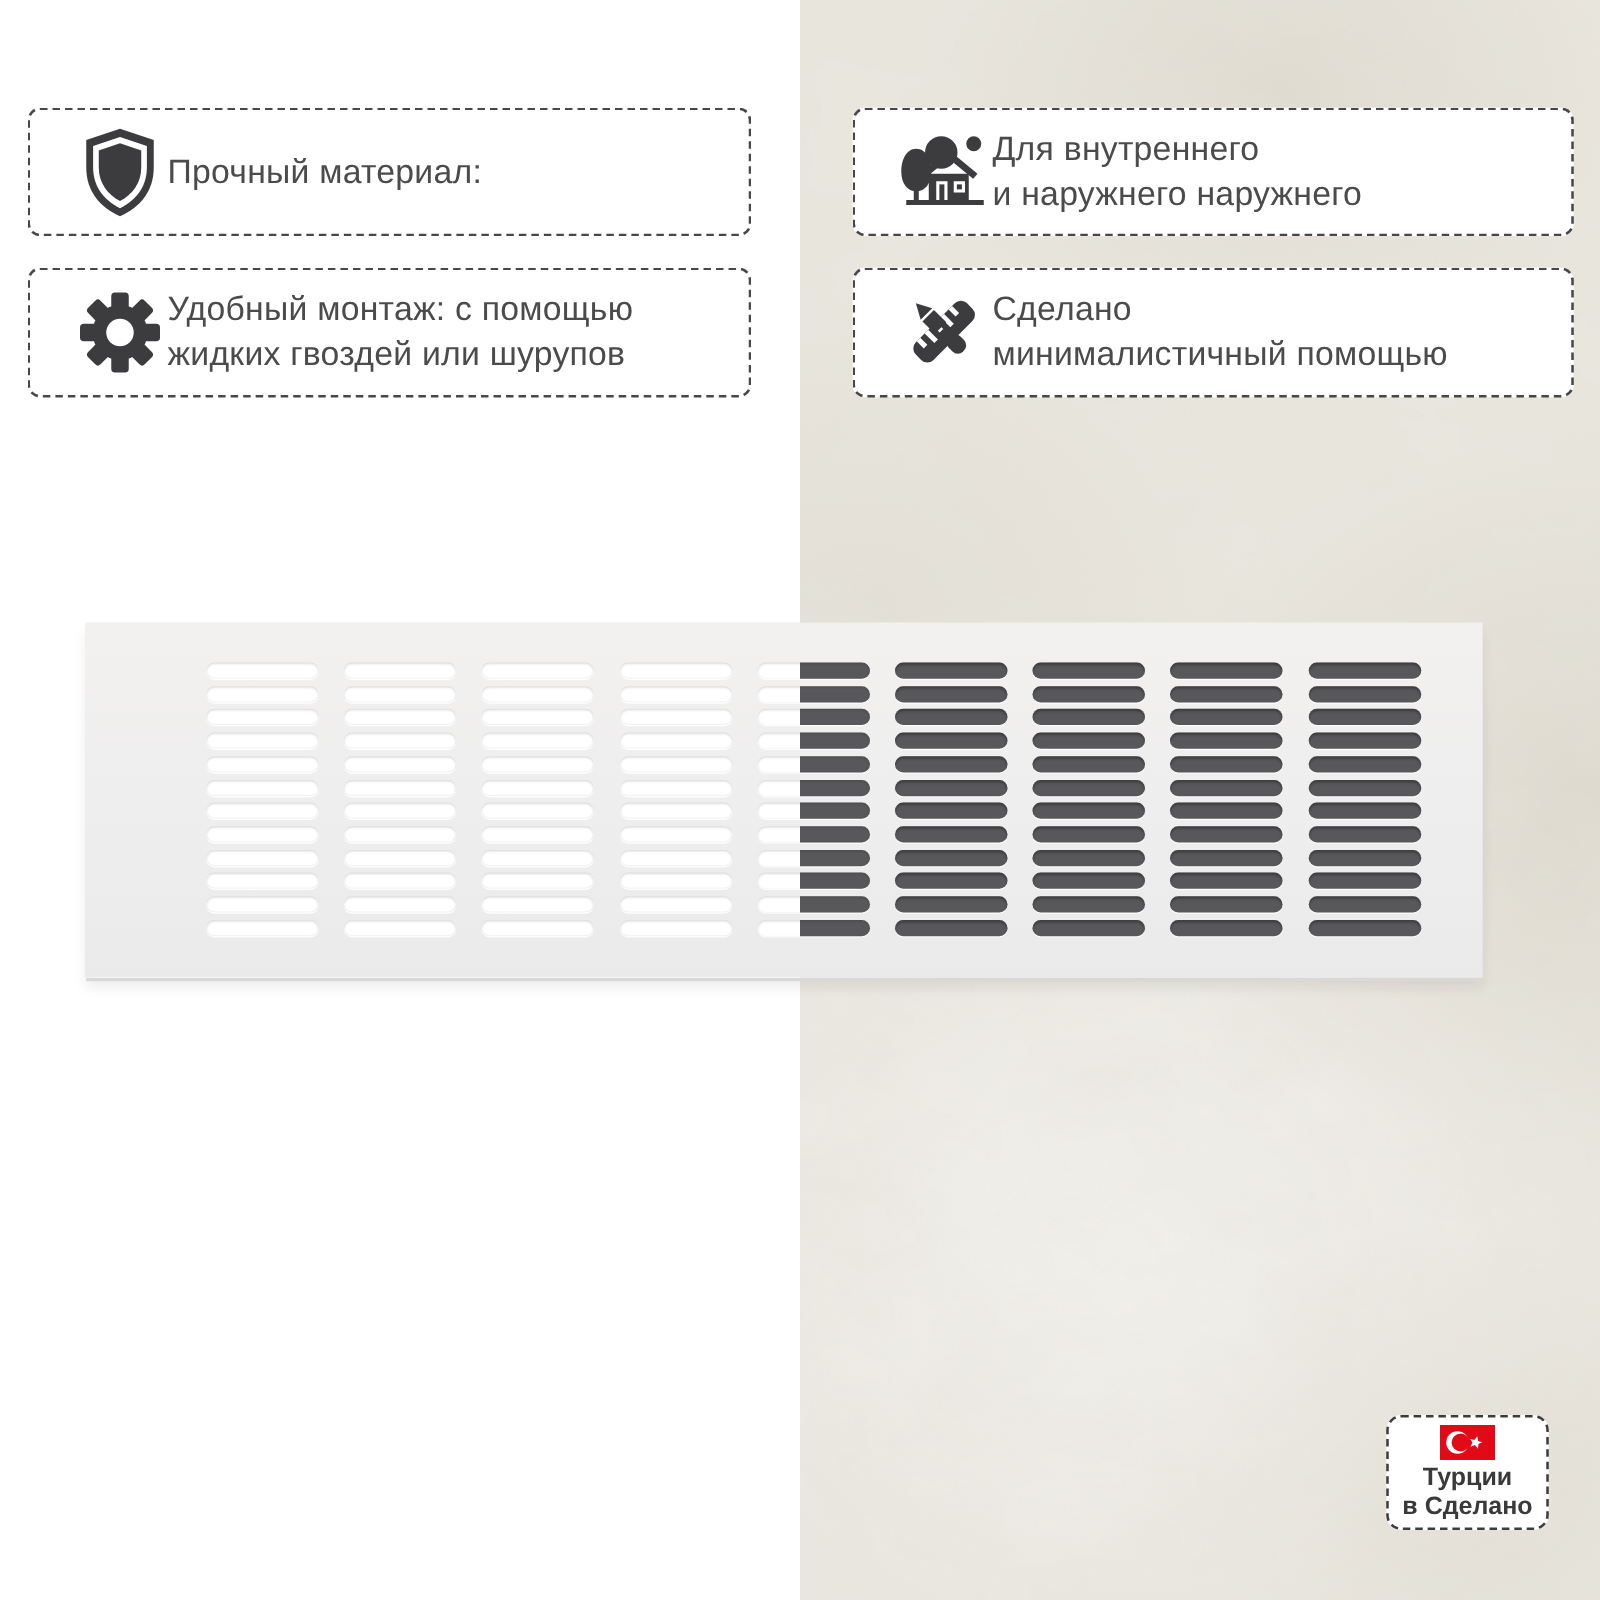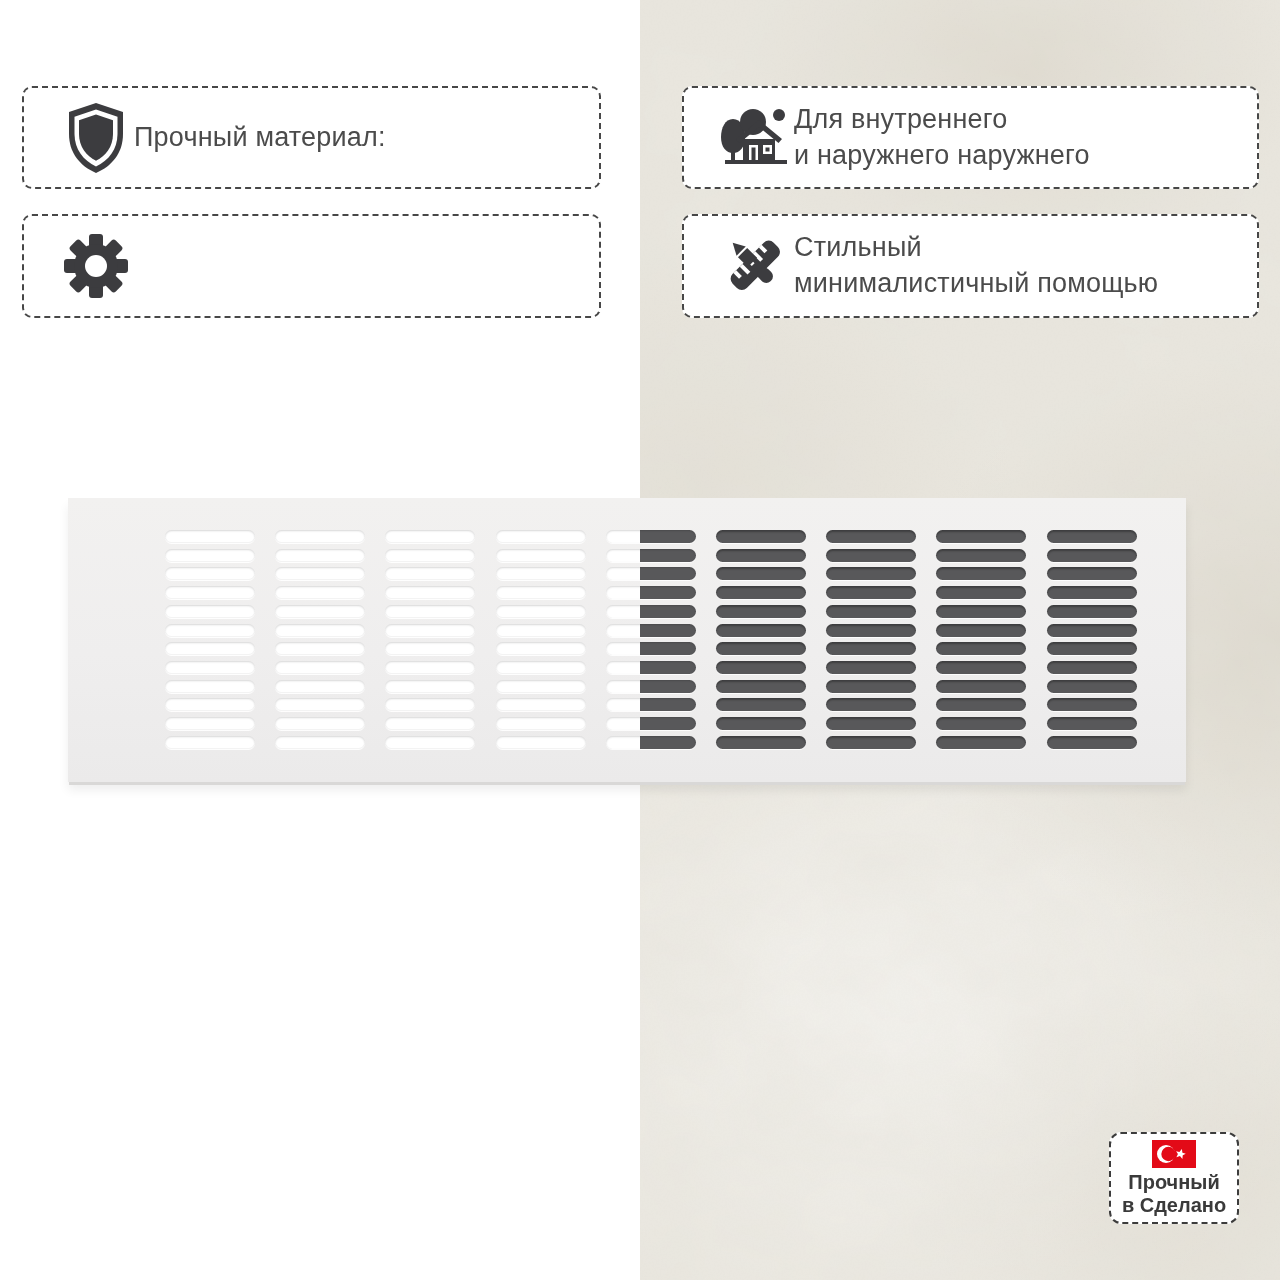--- a/index.html
+++ b/index.html
@@ -130,20 +130,24 @@
             <rect x="27" y="2" width="14" height="14" rx="3" transform="rotate(45 34 34)"></rect>
             <rect x="27" y="52" width="14" height="14" rx="3" transform="rotate(45 34 34)"></rect>
             <rect x="2" y="27" width="14" height="14" rx="3" transform="rotate(45 34 34)"></rect>
             <rect x="52" y="27" width="14" height="14" rx="3" transform="rotate(45 34 34)"></rect>
           </g>
           <circle cx="34" cy="34" r="22"></circle>
           <circle cx="34" cy="34" r="11" fill="#ffffff"></circle>
         </g>
       </svg>
     </span>
+    <span class="feature-text">
+      <span>Удобный монтаж: с помощью</span><br>
+      <span>жидких гвоздей или шурупов</span>
+    </span>
   </div>
 
   <div class="feature-box fb4">
     <span class="feature-icon">
       <svg width="70" height="70" viewBox="0 0 70 70">
         <g fill="#3c3c3f">
 
           <g transform="rotate(45 35 35)">
             <rect x="24" y="6" width="20" height="58" rx="7"></rect>
             <rect x="24" y="16" width="8" height="4" fill="#ffffff"></rect>
@@ -155,21 +159,21 @@
 
           <g transform="rotate(-45 35 35)">
             <path d="M35 2 L41.5 14 L28.5 14 Z"></path>
             <rect x="28.5" y="16" width="13" height="14"></rect>
             <rect x="28.5" y="40" width="13" height="16" rx="6"></rect>
           </g>
         </g>
       </svg>
     </span>
     <span class="feature-text">
-      <span>Стильный</span><br>
+      <span>Сделано</span><br>
       <span>минималистичный помощью</span>
     </span>
   </div>
 
   <div class="grille" id="grille">
       <div class="slot open" style="left: 97px; top: 32px; width: 90px; height: 13px;"></div>
       <div class="slot open" style="left: 207.2px; top: 32px; width: 90px; height: 13px;"></div>
       <div class="slot open" style="left: 317.4px; top: 32px; width: 90px; height: 13px;"></div>
       <div class="slot open" style="left: 427.6px; top: 32px; width: 90px; height: 13px;"></div>
       <div class="slot split" style="left: 537.8px; top: 32px; width: 90px; height: 13px; background: linear-gradient(to right, rgb(255, 255, 255) 34.2px, rgb(88, 88, 90) 34.2px);"></div>
@@ -279,18 +283,18 @@
     </div>
 
   <div class="made-in-badge">
     <svg class="badge-flag" viewBox="0 0 44 28">
       <rect width="44" height="28" fill="#e30a17"></rect>
       <circle cx="14" cy="14" r="9" fill="#ffffff"></circle>
       <circle cx="16.5" cy="14" r="7.2" fill="#e30a17"></circle>
       <polygon fill="#ffffff" transform="translate(28.5 14) rotate(15) scale(1.05)" points="0,-5 1.47,-1.55 4.76,-1.55 2.38,0.59 2.94,4.05 0,1.9 -2.94,4.05 -2.38,0.59 -4.76,-1.55 -1.47,-1.55"></polygon>
     </svg>
     <div class="badge-text">
-      <span>Прочный</span><br>
+      <span>Турции</span><br>
       <span>в Сделано</span>
     </div>
   </div>
 
 </div>
 
 </body></html>

